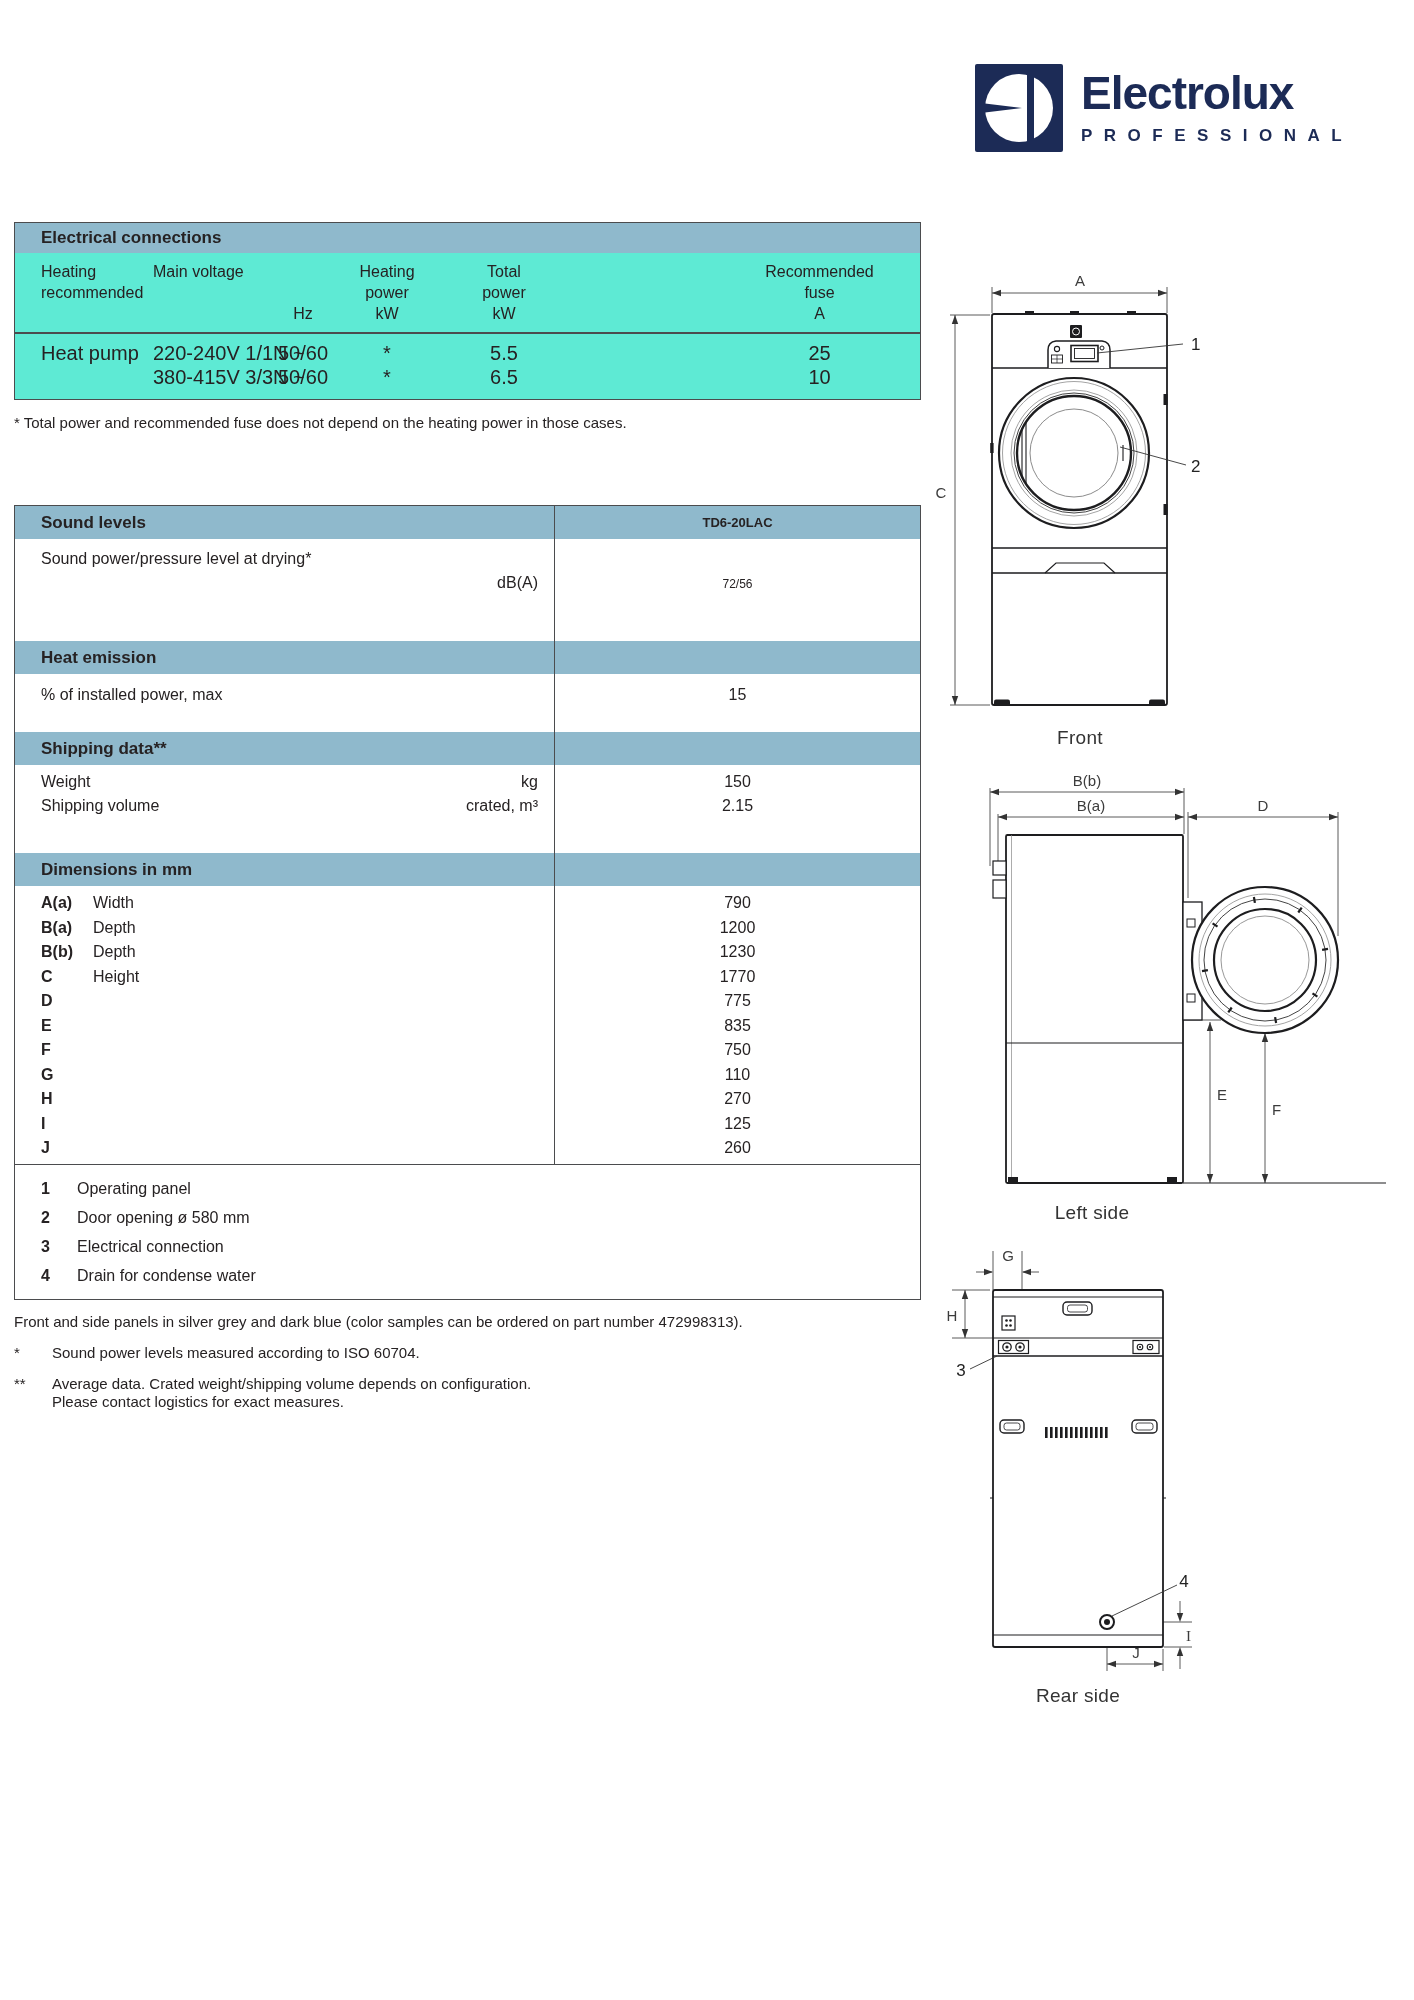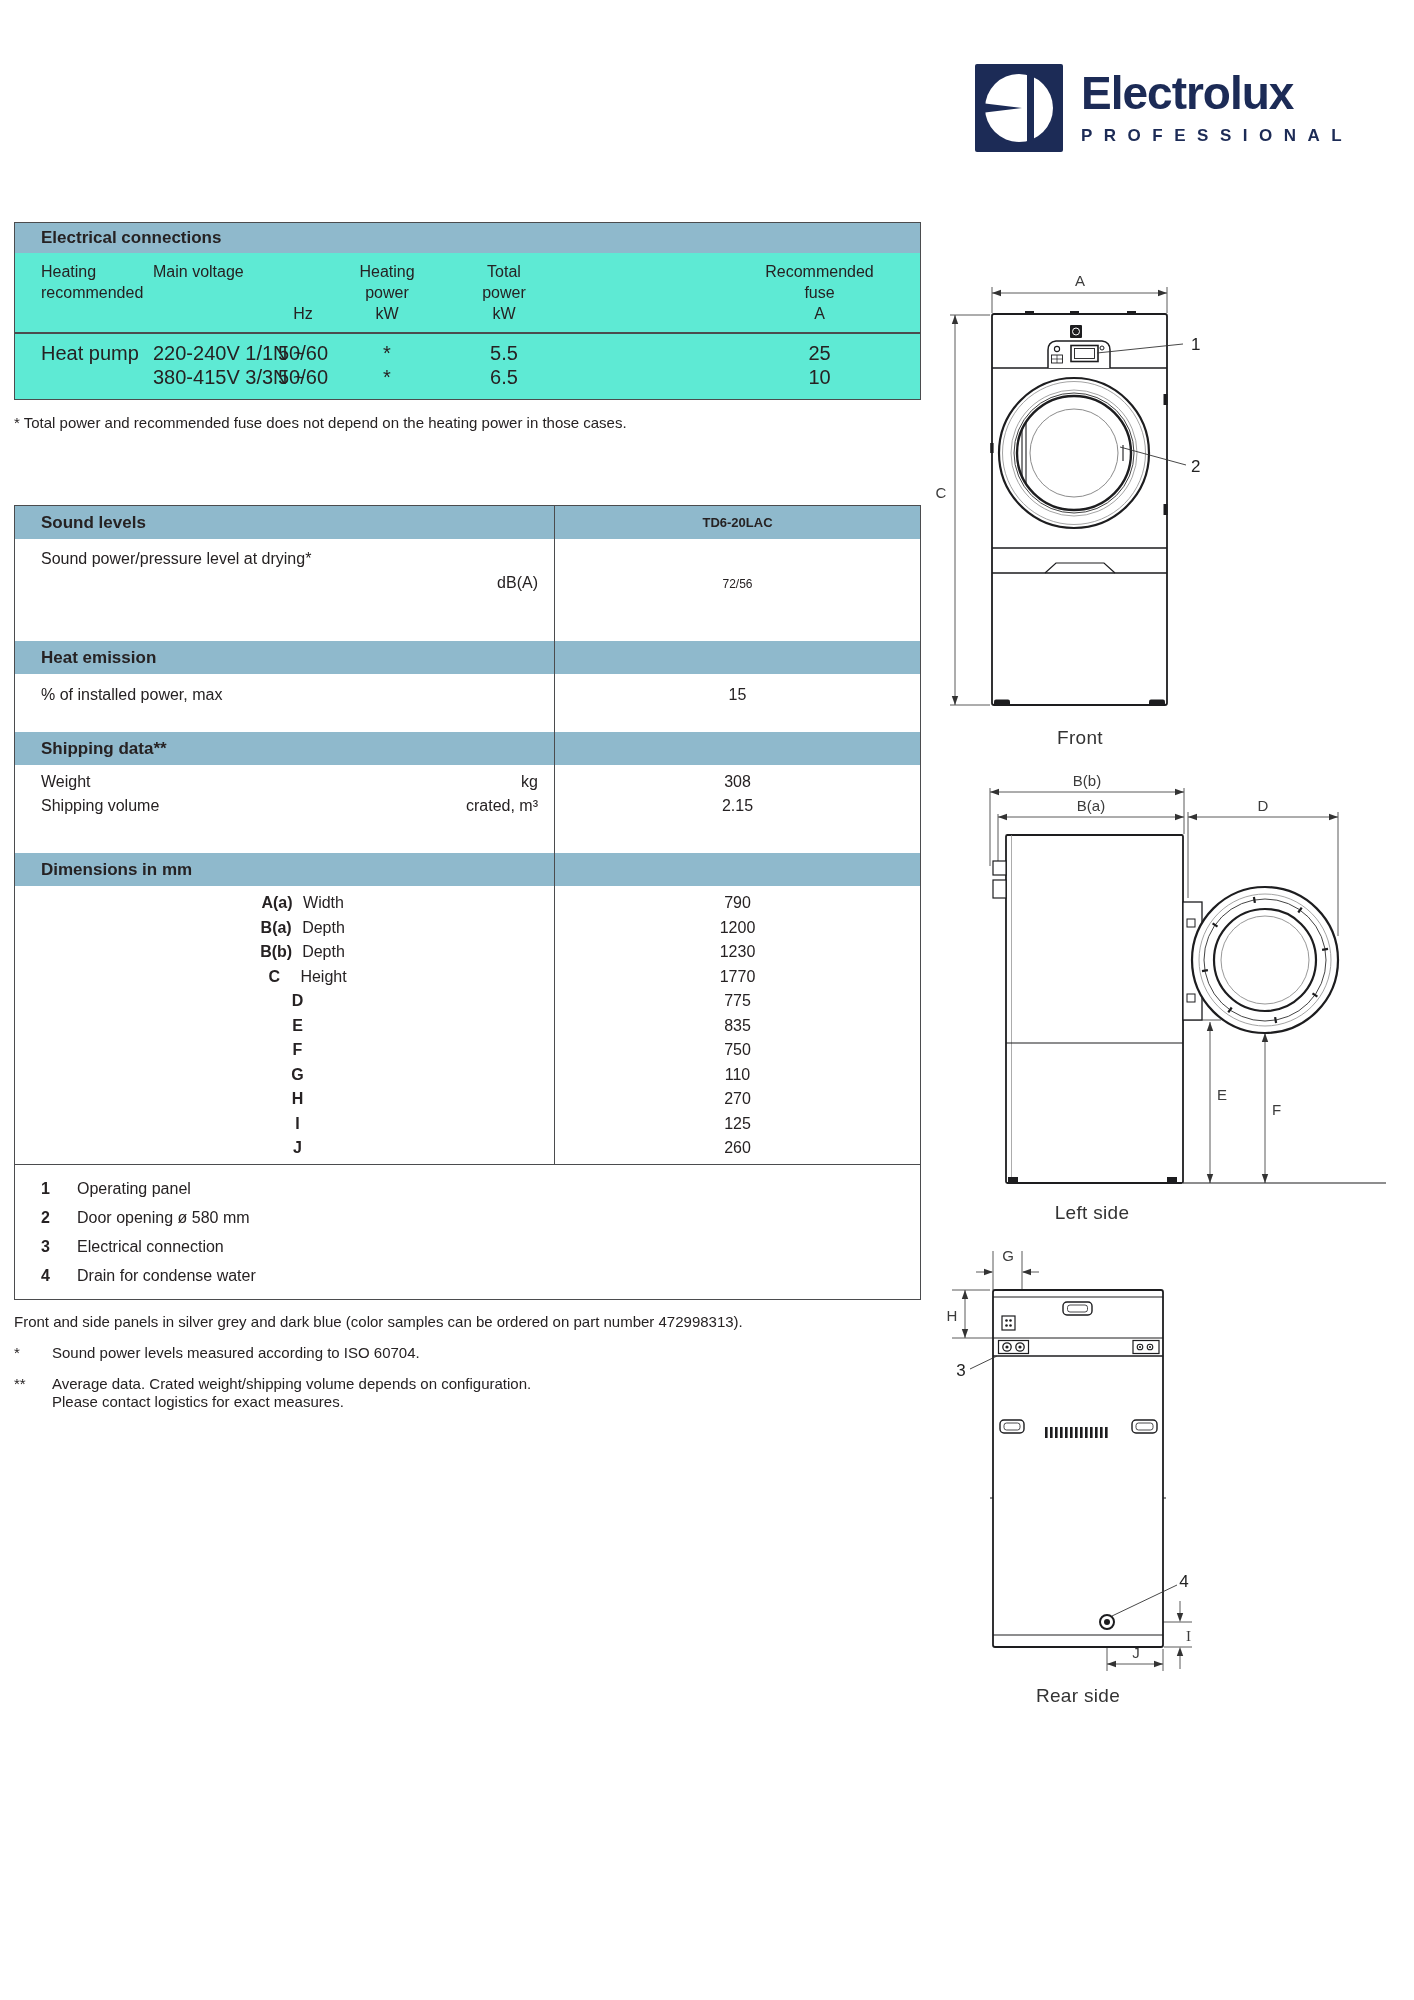--- a/index.html
+++ b/index.html
@@ -42,21 +42,21 @@
   .sunit { text-align:right; padding-right:16px; }
   .row-sound .rcell { padding-top:38px; font-size:12px; }
   .row-pct { height:58px; }
   .row-pct .lcell, .row-pct .rcell { padding-top:9px; line-height:24px; font-size:16px; }
   .row-ship { height:88px; }
   .row-ship .lcell { padding-top:5px; line-height:24px; }
   .shline { display:flex; justify-content:space-between; padding-right:16px; }
   .row-ship .rcell { padding-top:5px; line-height:24px; font-size:16px; }
   .row-dims { height:278px; }
   .row-dims .lcell { padding-top:5px; }
-  .dline { line-height:24.5px;text-align:center; }
+  .dline { line-height:24.5px; }
   .dkey { font-weight:bold; display:inline-block; width:52px; }
   .row-dims .rcell { padding-top:5px; line-height:24.5px; font-size:16px; }
   .legend { border-top:1.5px solid #4b4c4e; padding:9px 0 9px 26px; }
   .lgline { line-height:29px; font-size:16px; }
   .lgnum { font-weight:bold; display:inline-block; width:36px; }
 
   .notes { position:absolute; left:14px; top:1313px; width:910px; font-size:15px; line-height:18px; }
   .notes .np { margin:0 0 13px 0; }
   .noterow { display:flex; margin-bottom:13px; }
   .nmark { width:38px; flex:none; }
@@ -177,21 +177,21 @@
         <div class="shline">
           <span>Weight</span>
           <span>kg</span>
         </div>
         <div class="shline">
           <span>Shipping volume</span>
           <span>crated, m³</span>
         </div>
       </div>
       <div class="rcell">
-        <div>308</div>
+        <div>150</div>
         <div>2.15</div>
       </div>
     </div>
     <div class="srow bar">
       <div class="lcell" able="false">Dimensions in mm</div>
       <div class="rcell"></div>
     </div>
     <div class="srow row-dims">
       <div class="lcell">
         <div class="dline"><span class="dkey">A(a)</span><span>Width</span></div>

